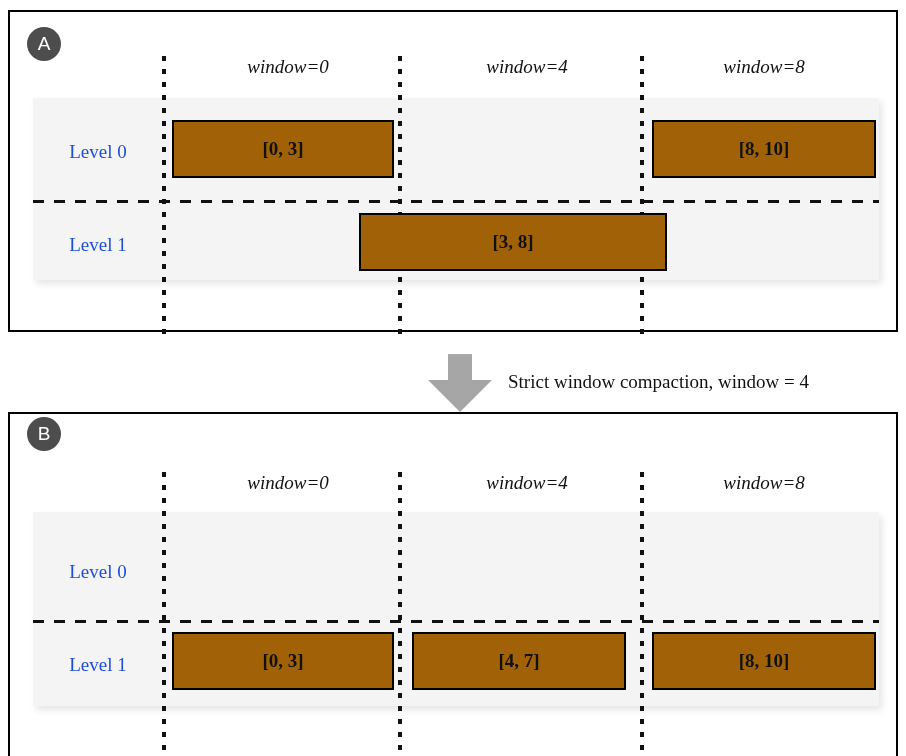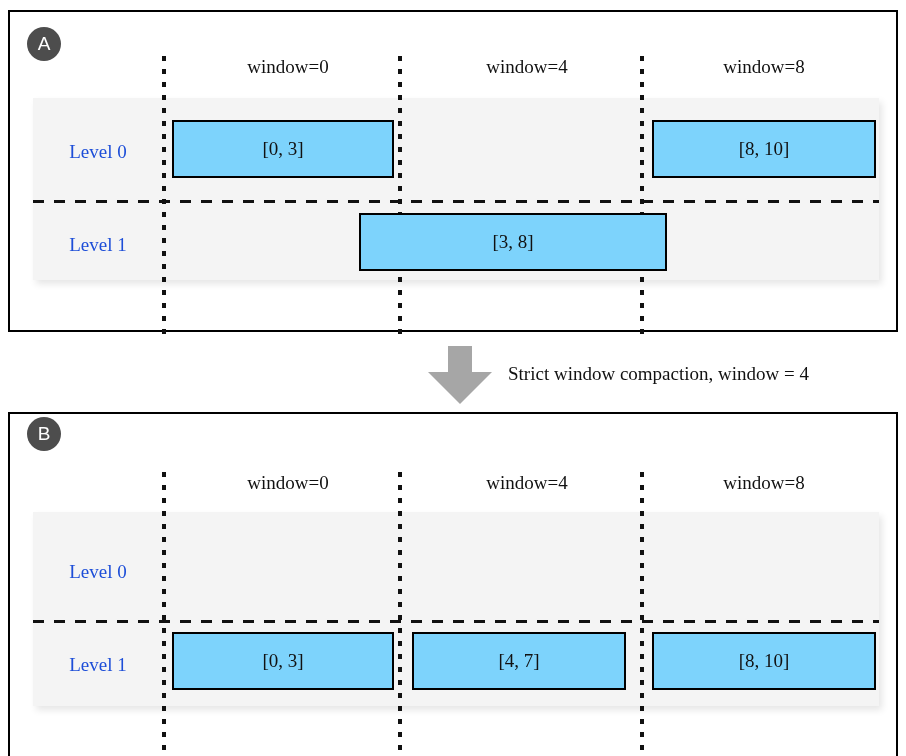--- a/index.html
+++ b/index.html
@@ -76,48 +76,50 @@
     background-repeat: repeat-x;
   }
 
   
   .wlabel {
     position: absolute;
     font-size: 19px;
     color: #111111;
     text-align: center;
     white-space: nowrap;
+    font-style: italic;
   }
 
   
   .llabel {
     position: absolute;
     font-size: 19px;
     color: #1d4ed8;
     text-align: center;
     white-space: nowrap;
   }
 
   
   .ibox {
     position: absolute;
-    background: #7dd3fc;
+    background: #a16207;
     border: 2.5px solid #000000;
     box-sizing: border-box;
     display: flex;
     align-items: center;
     justify-content: center;
     font-size: 19px;
     color: #111111;
+    font-weight: bold;
   }
 
   
   #transition {
     position: absolute;
-    left: 0; top: 338px;
+    left: 0; top: 346px;
     width: 906px; height: 72px;
   }
   .down-arrow {
     position: absolute;
     left: 428px;
     top: 8px;
     width: 64px;
     height: 58px;
   }
   .down-arrow .shaft {

